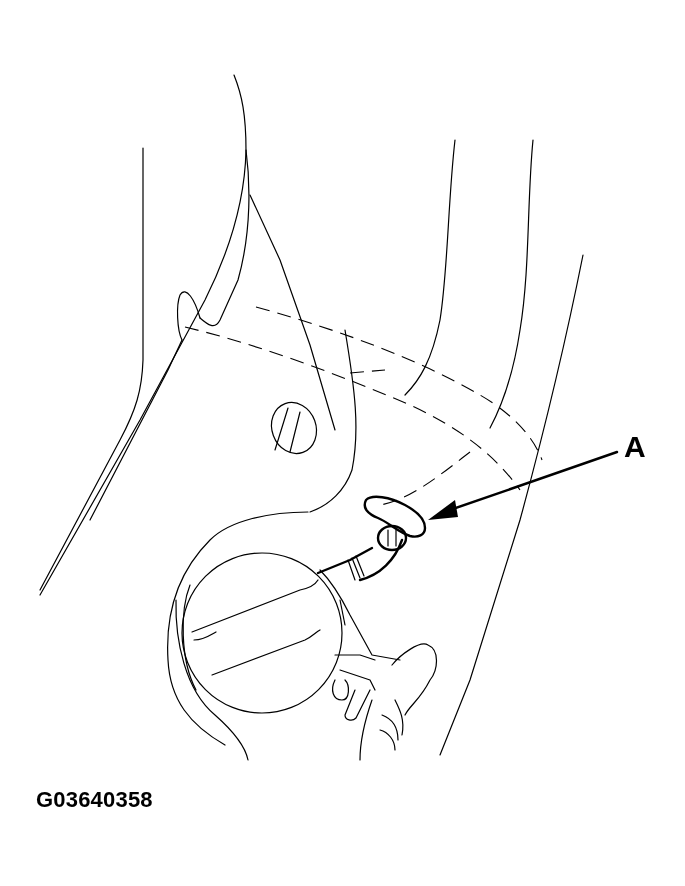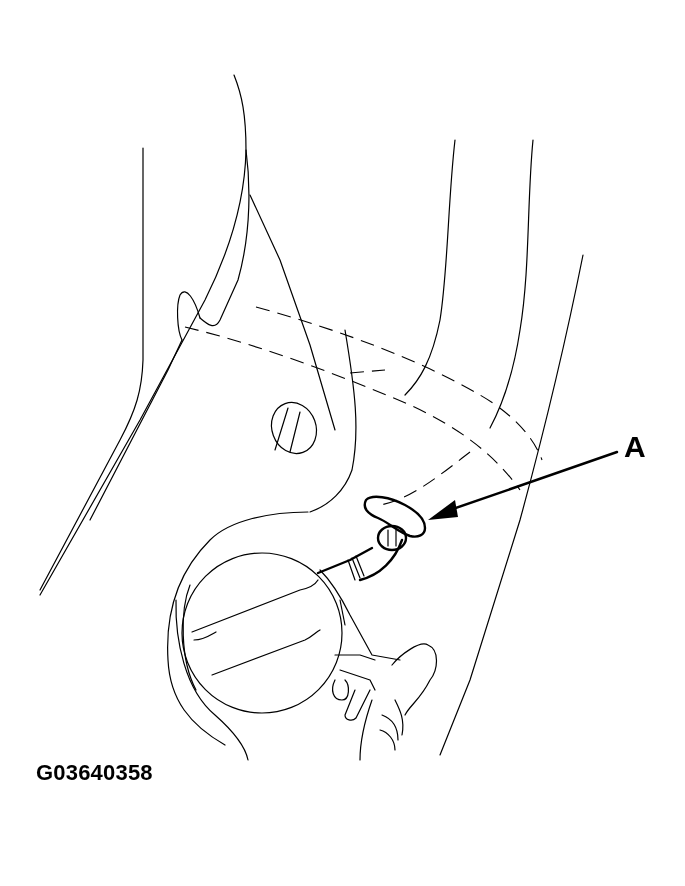--- a/index.html
+++ b/index.html
@@ -46,21 +46,21 @@
       left: 624px;
       top: 432px;
       font-size: 30px;
       font-weight: bold;
       color: #000;
       line-height: 1;
     }
     .figure-id {
       position: absolute;
       left: 36px;
-      top: 762px;
+      top: 789px;
       font-size: 22px;
       font-weight: bold;
       color: #000;
       letter-spacing: 0.2px;
       line-height: 1;
     }
   </style>
 </head>
 <body>
 

